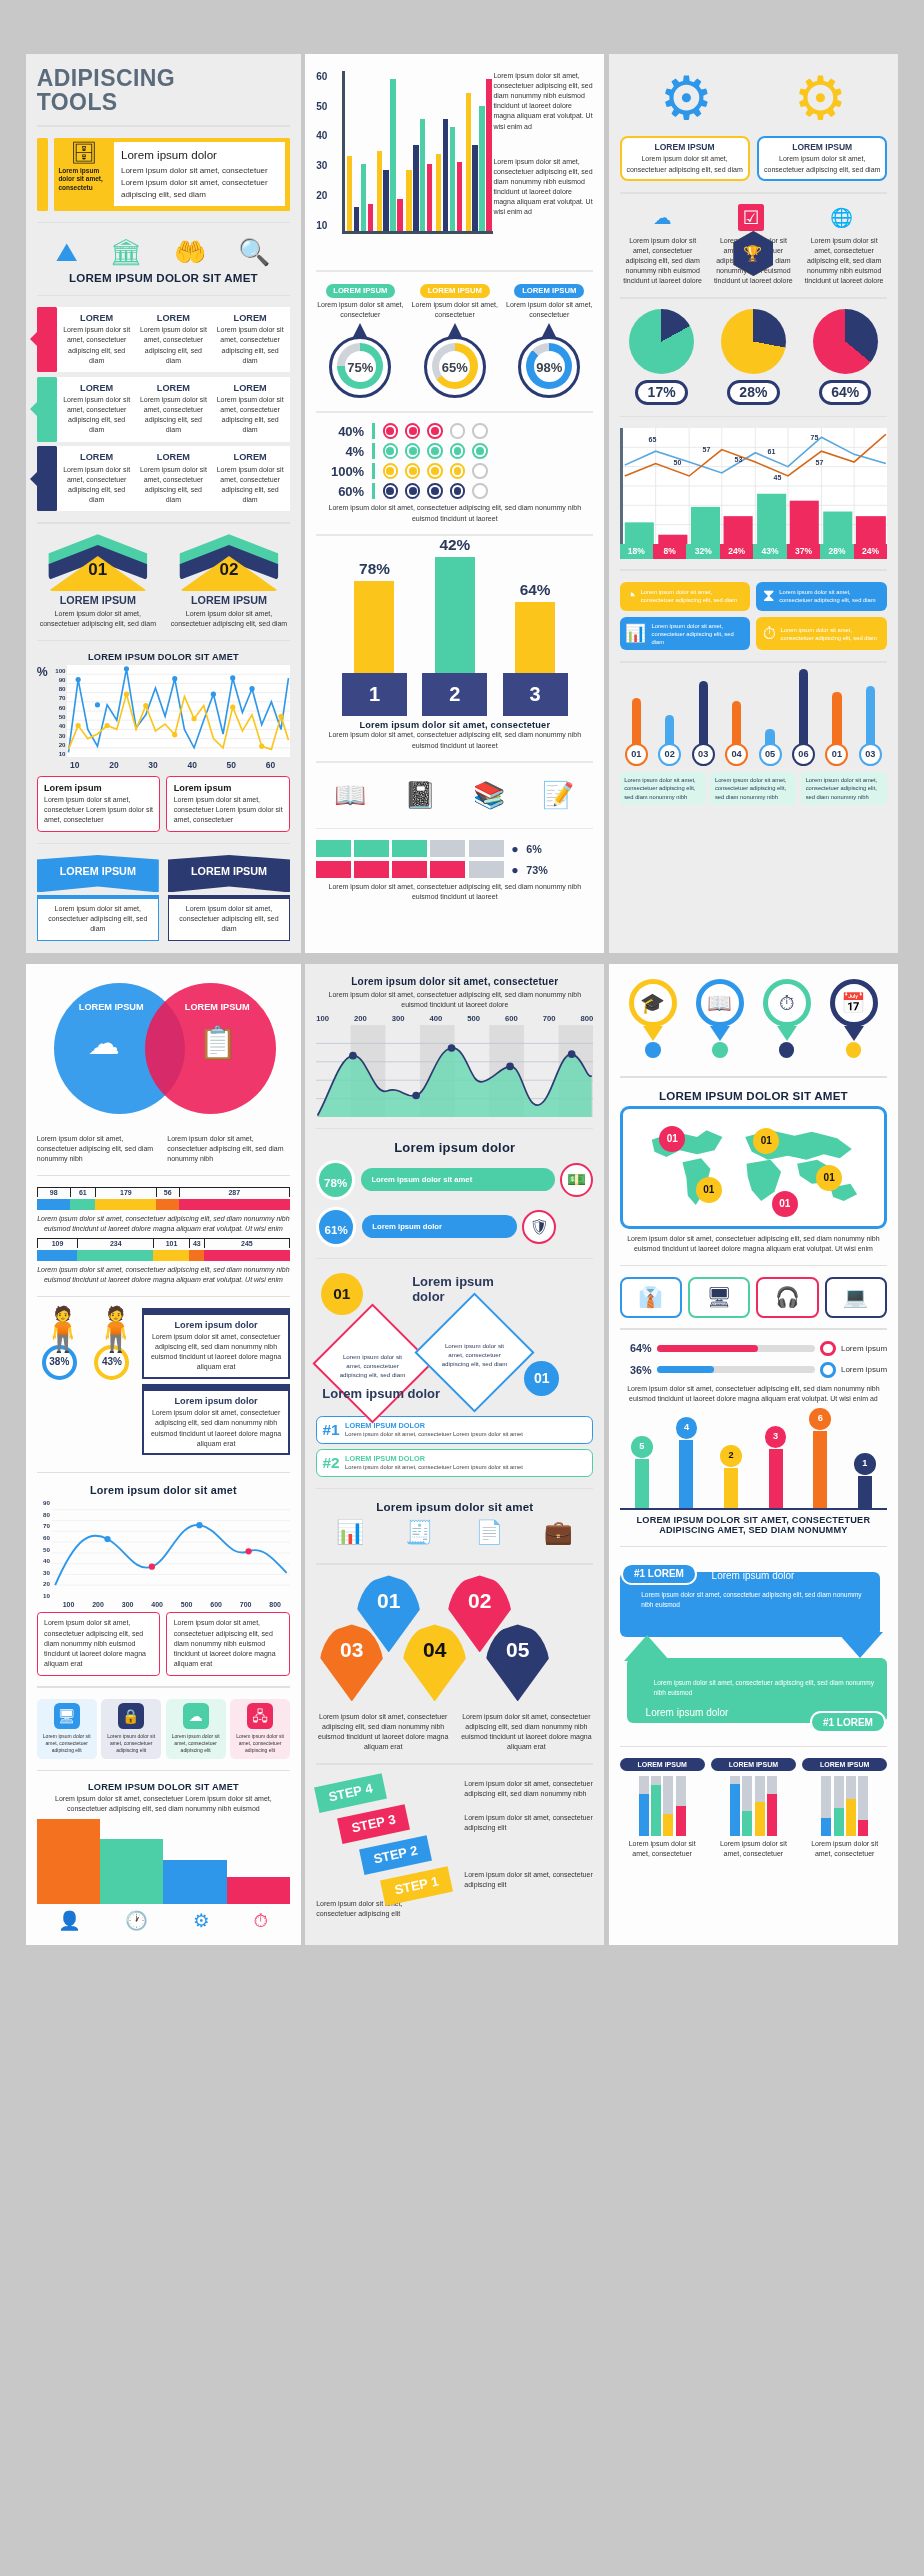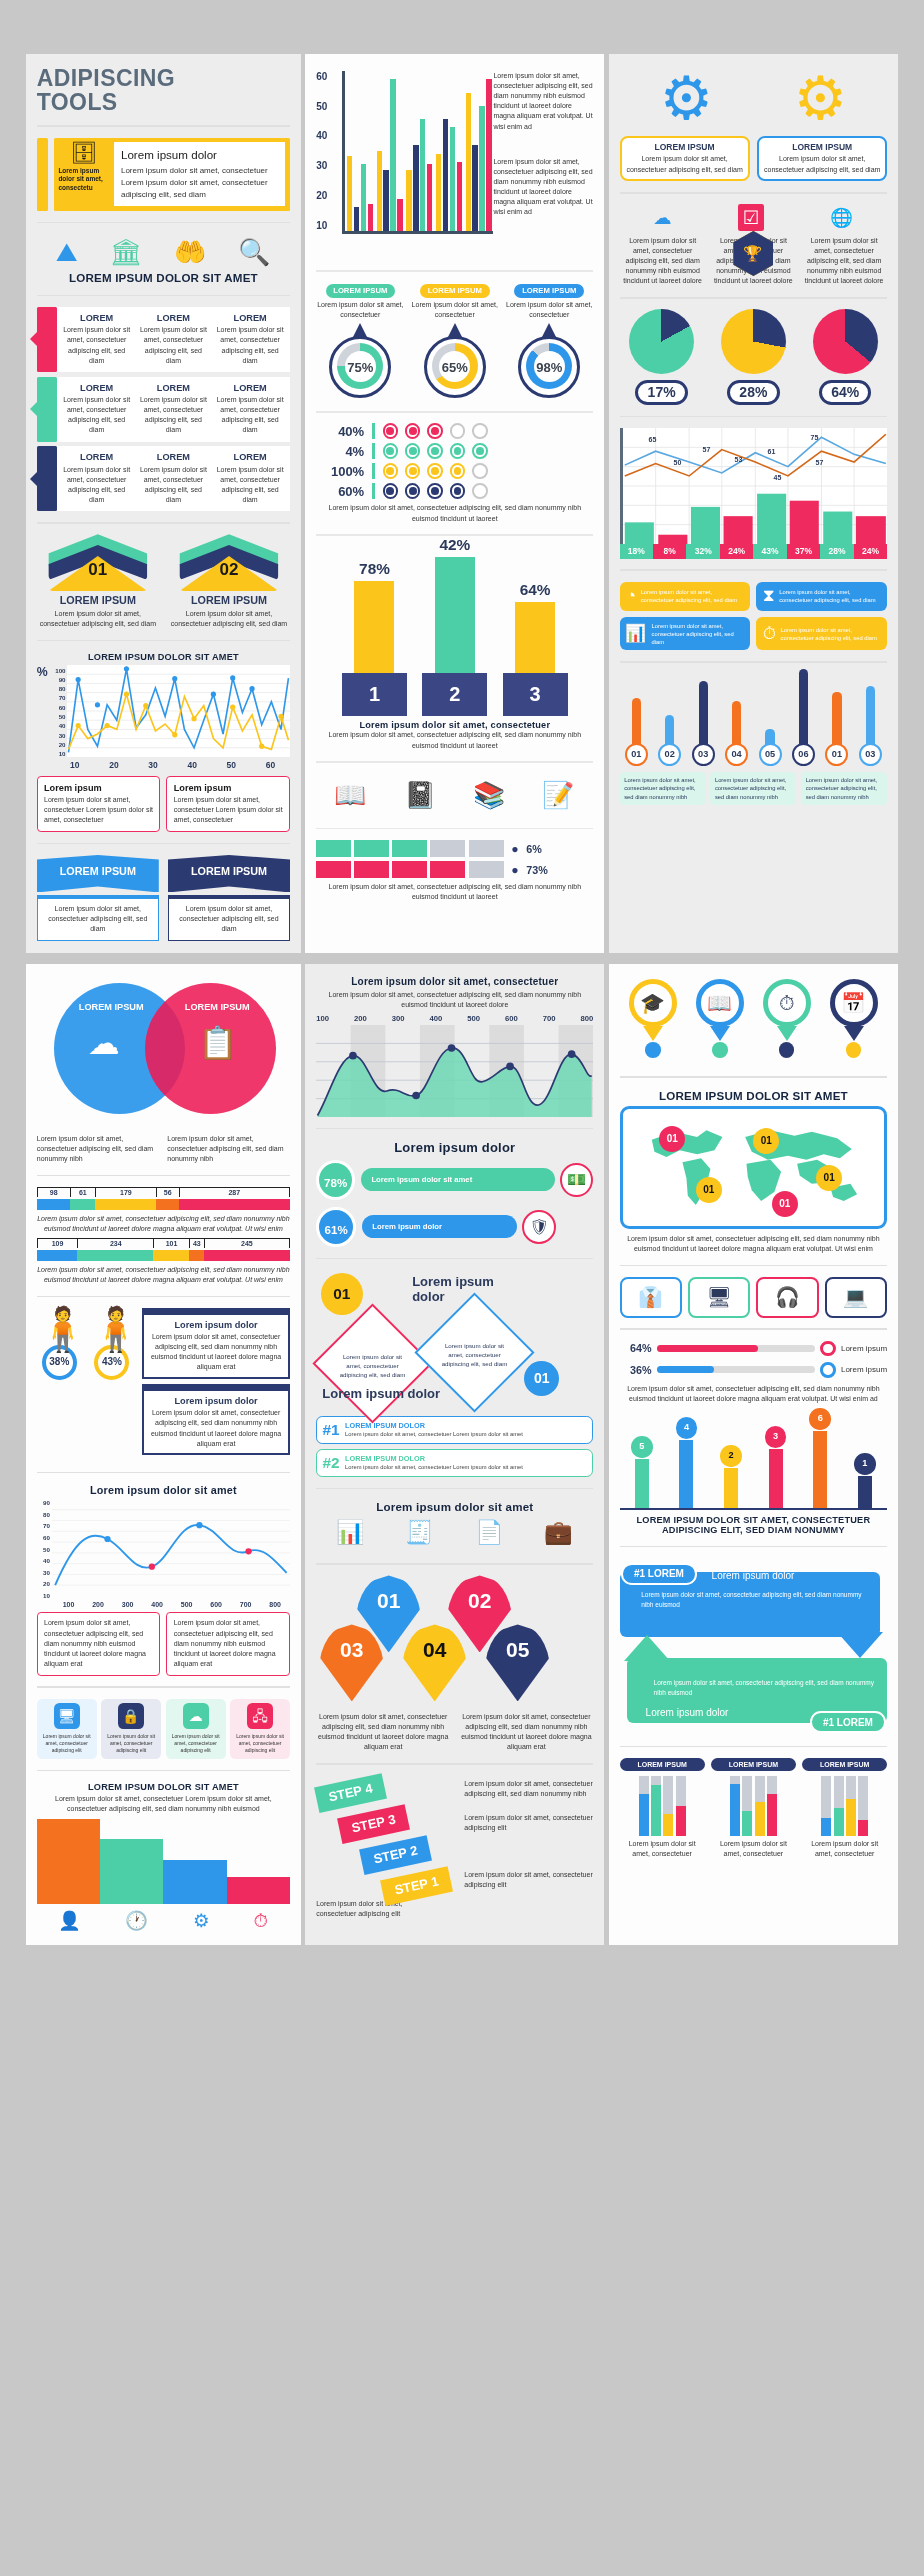--- a/index.html
+++ b/index.html
@@ -1295,21 +1295,21 @@
         <div class="cc">
           <div class="bub" style="background:#f4711f">6</div>
           <div class="bb" style="background:#f4711f;height:77px"></div>
           </div>
         <div class="cc">
           <div class="bub" style="background:#2c3a72">1</div>
           <div class="bb" style="background:#2c3a72;height:32px"></div>
           </div>
       </div>
       <div class="ttl-caps sm" style="margin-top:4.6px">LOREM IPSUM DOLOR SIT AMET, CONSECTETUER</div>
-      <div class="ttl-caps sm">ADIPISCING ELIT, SED DIAM NONUMMY</div>
+      <div class="ttl-caps sm">ADIPISCING AMET, SED DIAM NONUMMY</div>
 
       <div class="hr"></div>
 
       <div class="arrowflow">
         <div style="position:absolute;left:0;top:14px;right:7.7px;height:65px;background:#2e97ea;border-radius:6.2px"></div>
         <div style="position:absolute;right:4.6px;top:74px;width:0;height:0;border-left:23px solid transparent;border-right:23px solid transparent;border-top:26px solid #2e97ea"></div>
         <div class="lbl1" style="background:#2e97ea;left:1.5px;top:4.6px;border:2.3px solid #fff">#1 LOREM</div>
         <div style="position:absolute;left:92px;top:12.3px;color:#fff;font-size:10px;z-index:3">Lorem ipsum dolor</div>
         <div style="position:absolute;left:21.6px;top:32px;right:18.5px;color:#fff;font-size:6.5px;line-height:1.5;z-index:3">Lorem ipsum dolor sit amet, consectetuer adipiscing elit, sed diam nonummy nibh euismod</div>
 

